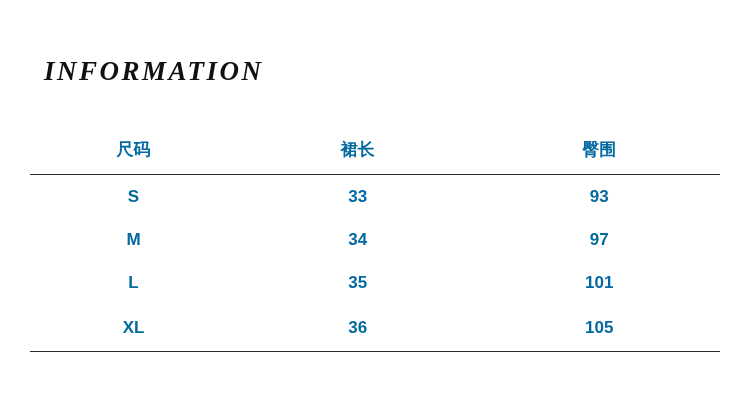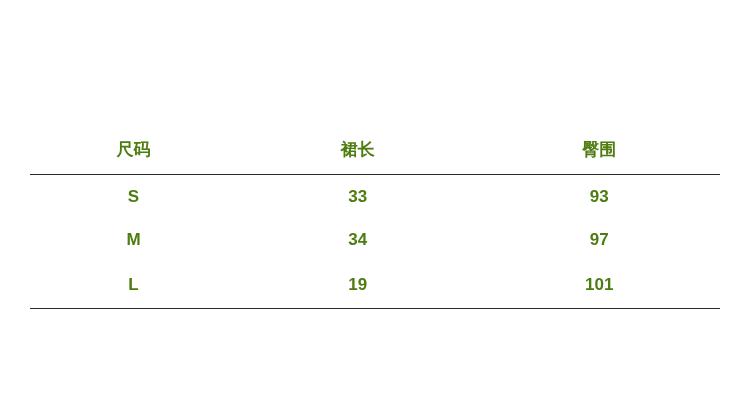--- a/index.html
+++ b/index.html
@@ -60,21 +60,21 @@
   }
   table.size-table col.c0 { width: 30%; }
   table.size-table col.c1 { width: 35%; }
   table.size-table col.c2 { width: 35%; }
 
   table.size-table th,
   table.size-table td {
     text-align: center;
     font-size: 17px;
     font-weight: bold;
-    color: #4d7c0f;
+    color: #0369a1;
     padding: 0;
     height: 43px;
     vertical-align: middle;
   }
   table.size-table thead th {
     height: 34px;
     padding-bottom: 8px;
     border-bottom: 1px solid #2b2b2b;
   }
   table.size-table tbody td {
@@ -95,20 +95,21 @@
     letter-spacing: 0.2px;
     white-space: nowrap;
   }
 </style>
 </head>
 <body>
 
 <div class="page">
 
   <div class="heading">
+    <span class="heading-main">INFORMATION</span>
   </div>
 
   <div class="table-wrap">
     <table class="size-table">
       <colgroup>
         <col class="c0">
         <col class="c1">
         <col class="c2">
       </colgroup>
       <thead>
@@ -124,21 +125,26 @@
           <td>33</td>
           <td>93</td>
         </tr>
         <tr>
           <td>M</td>
           <td>34</td>
           <td>97</td>
         </tr>
         <tr>
           <td>L</td>
-          <td>19</td>
+          <td>35</td>
           <td>101</td>
+        </tr>
+        <tr>
+          <td>XL</td>
+          <td>36</td>
+          <td>105</td>
         </tr>
       </tbody>
     </table>
   </div>
 
 
 </div>
 
 </body></html>

